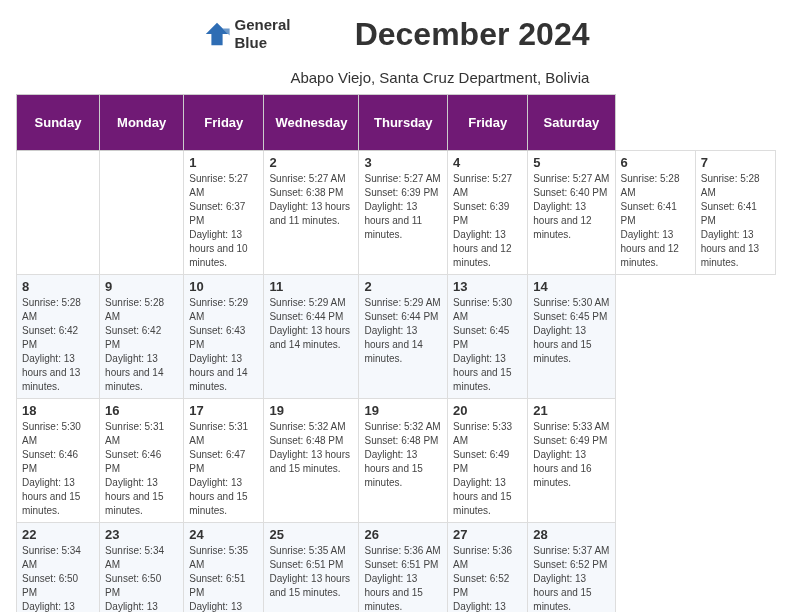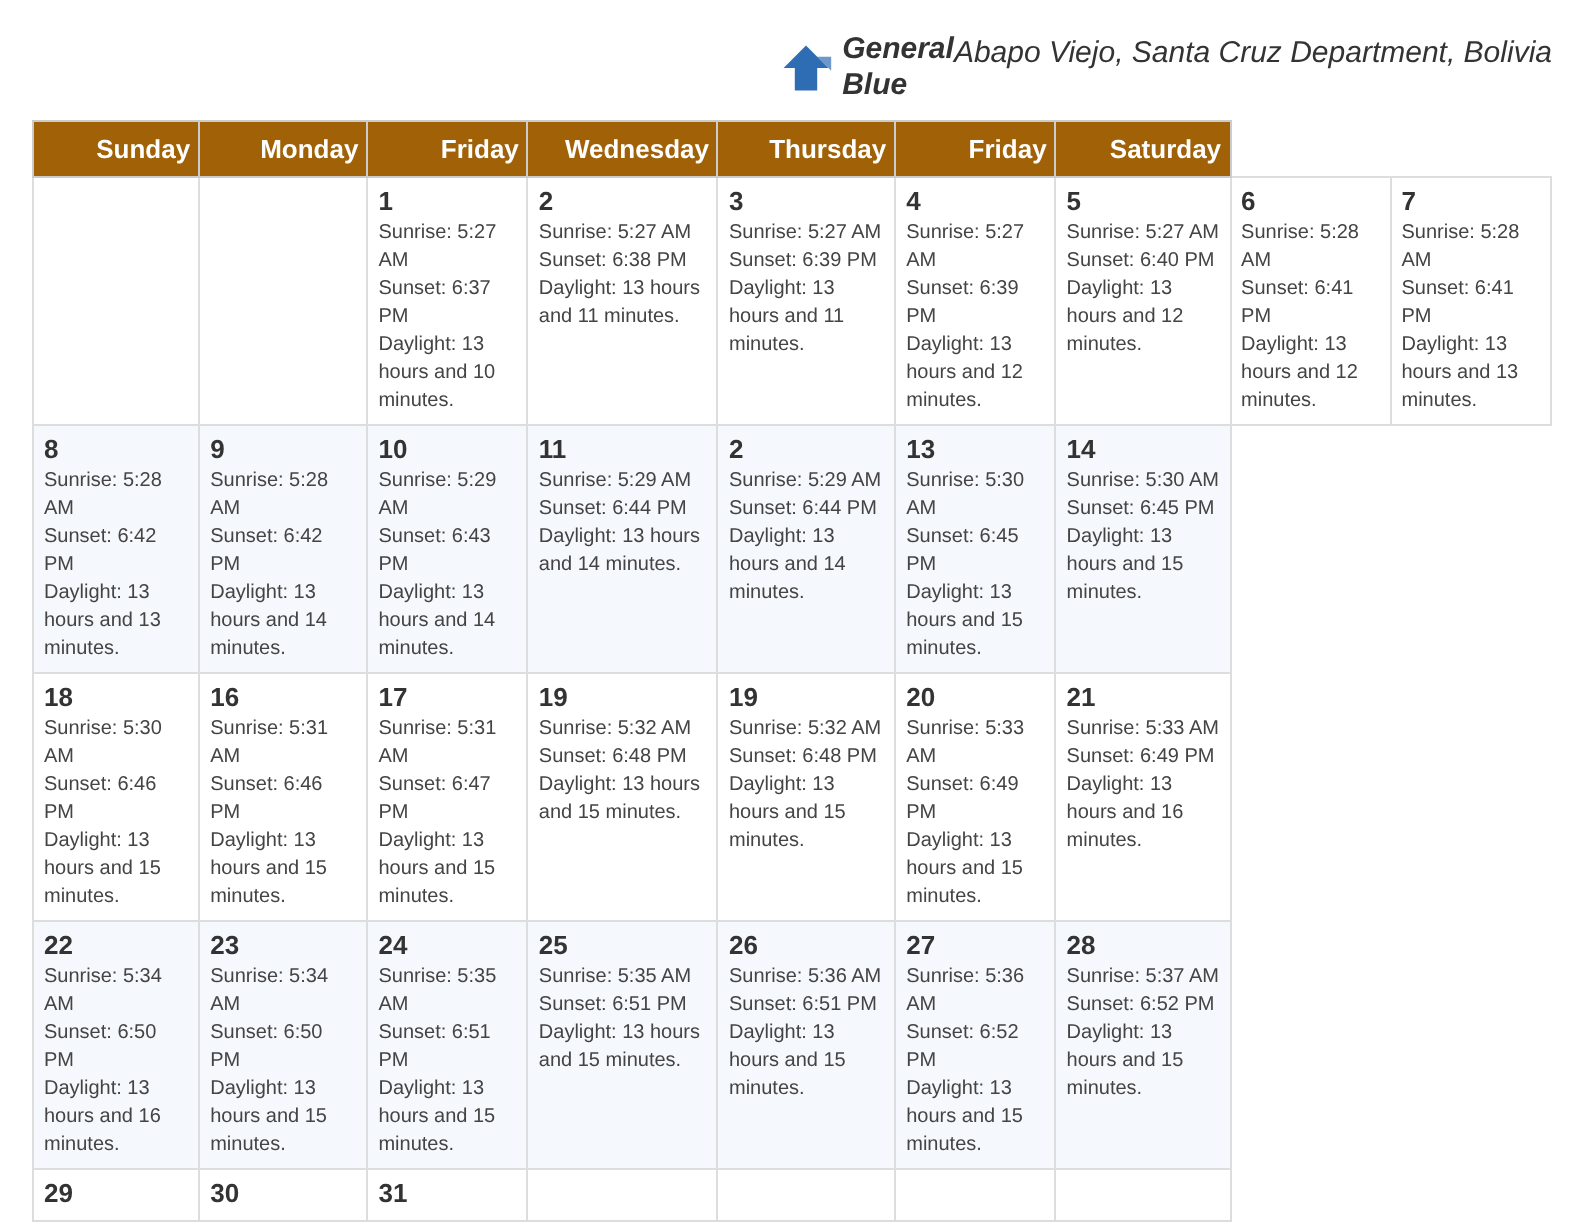--- a/index.html
+++ b/index.html
@@ -6,23 +6,22 @@
     body {
       font-family: Arial, sans-serif;
       background: #fff;
       width: 792px;
       min-height: 612px;
       padding: 16px;
     }
     .header-top {
       display: flex;
       align-items: flex-start;
-      justify-content: flex-end;
+      justify-content: center;
       margin-bottom: 4px;
-      font-style: italic;
     }
     .logo {
       display: flex;
       align-items: center;
       gap: 4px;
     }
     .logo-text {
       font-size: 15px;
       font-weight: bold;
       color: #333;
@@ -39,34 +38,34 @@
       text-align: right;
     }
     .main-title {
       font-size: 32px;
       font-weight: bold;
       color: #333;
     }
     .subtitle {
       font-size: 15px;
       color: #333;
-      margin-top: 2px;
+      margin-top: 16px;
     }
     .calendar {
       width: 100%;
       border-collapse: collapse;
       margin-top: 8px;
     }
     .calendar th {
-      background: #a16207;
+      background: #701a75;
       color: #fff;
       font-size: 13px;
       font-weight: bold;
-      padding: 6px 4px;
-      text-align: right;
+      padding: 20px 4px;
+      text-align: center;
       border: 1px solid #ccc;
     }
     .calendar td {
       border: 1px solid #ddd;
       vertical-align: top;
       padding: 4px 5px;
       font-size: 10.5px;
       color: #333;
       width: 108px;
       min-height: 80px;
@@ -99,20 +98,21 @@
     <svg class="logo-icon" viewBox="0 0 40 40">
       <polygon points="20,4 36,20 28,20 28,36 12,36 12,20 4,20" fill="#2e6db4"></polygon>
       <polygon points="28,12 38,12 38,22" fill="#2e6db4" opacity="0.7"></polygon>
     </svg>
     <div class="logo-text">
       <span>General</span>
       <span>Blue</span>
     </div>
   </div>
   <div class="title-section">
+    <div class="main-title">December 2024</div>
     <div class="subtitle">Abapo Viejo, Santa Cruz Department, Bolivia</div>
   </div>
 </div>
 
 <table class="calendar">
   <thead>
     <tr id="header-row">
         <th>Sunday</th>
         <th>Monday</th>
         <th>Friday</th>

